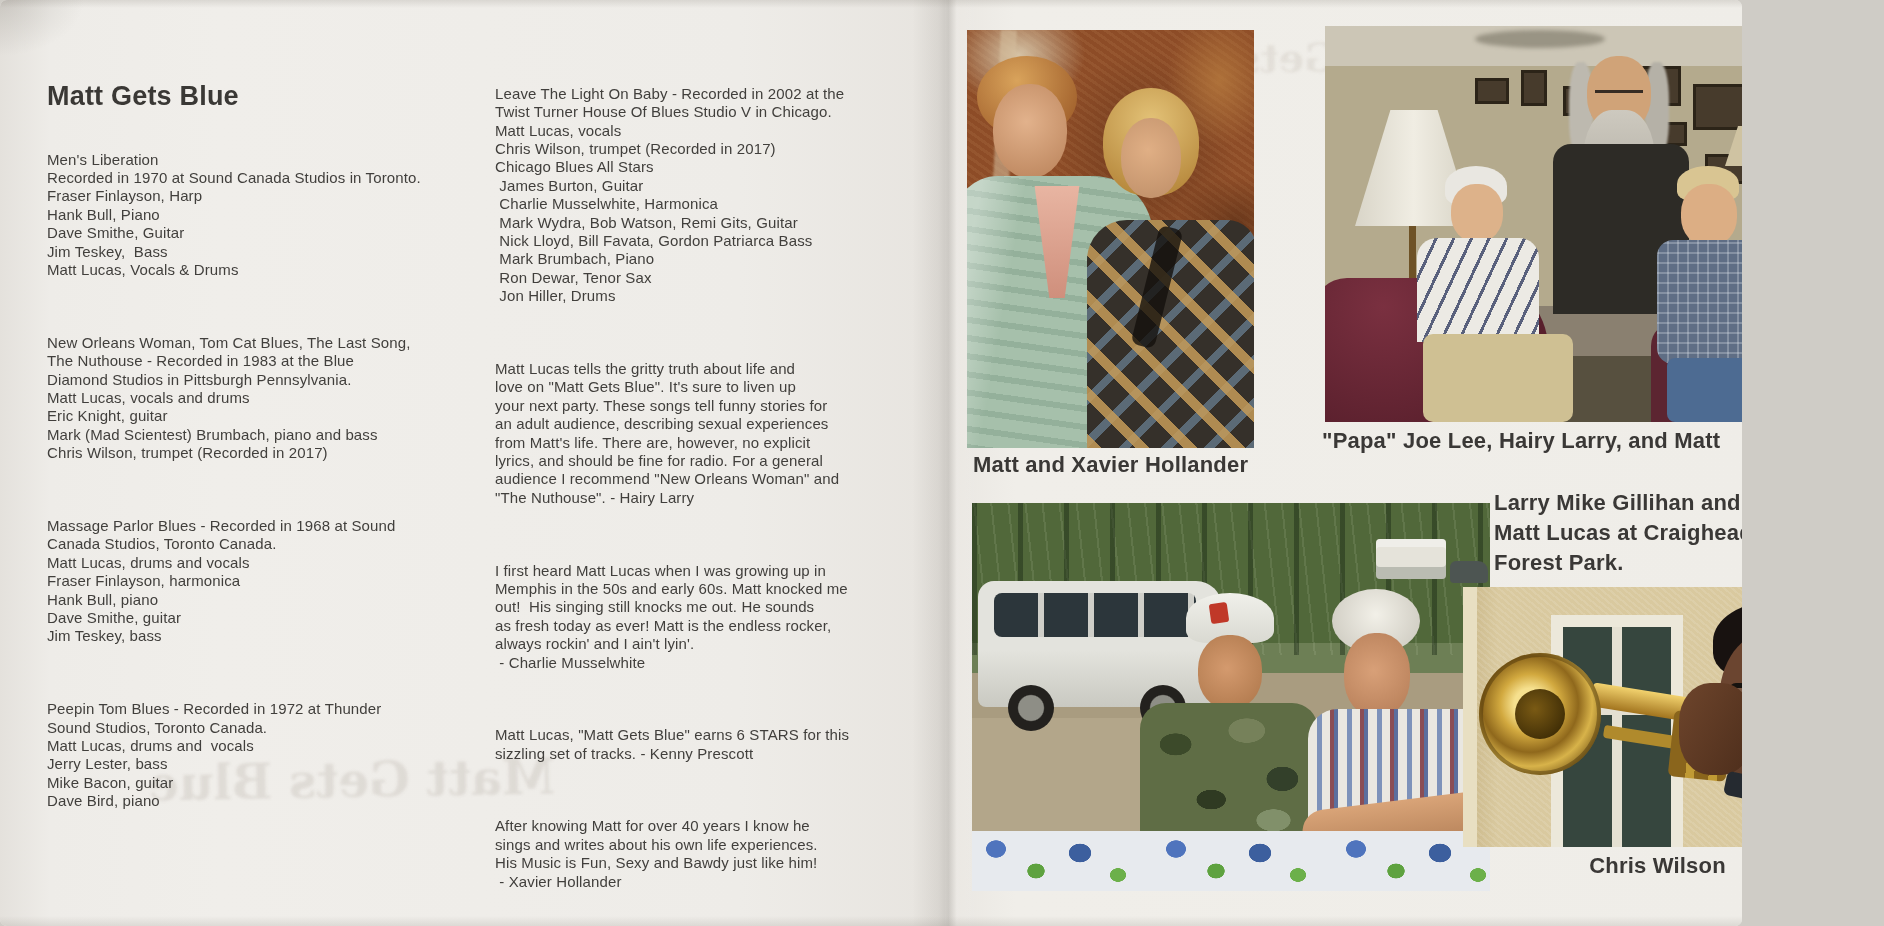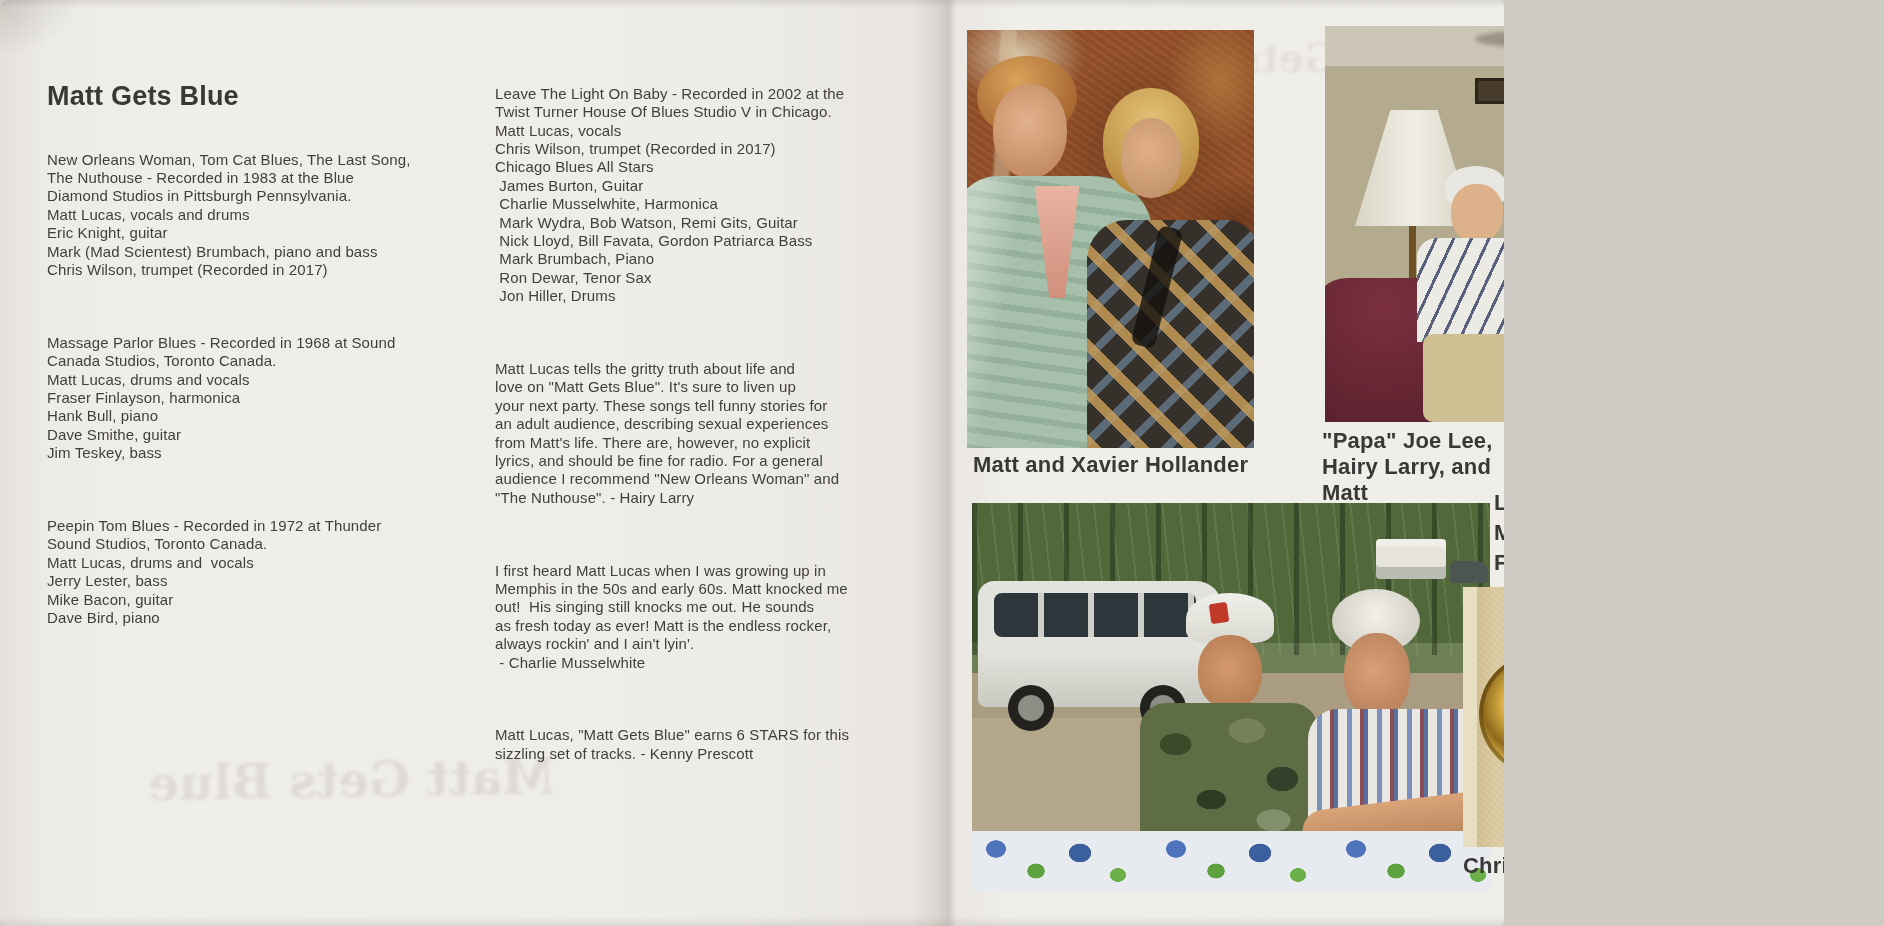--- a/index.html
+++ b/index.html
@@ -1,16 +1,16 @@
 <!DOCTYPE html>
 <html><head>
 <meta charset="utf-8">
 <style>
   html,body{margin:0;padding:0;background:#cfccc6;}
-  .scan{position:relative;width:1504px;height:926px;overflow:hidden;
+  .scan{position:relative;width:1742px;height:926px;overflow:hidden;
         font-family:"Liberation Sans",sans-serif;background:#ecw;background:#ebe8e4;border-radius:7px;}
   
   .left-sheet{position:absolute;left:0;top:0;width:945px;height:926px;
     background:linear-gradient(90deg,#e4e1dc 0px,#eeece8 50px,#f0eeea 220px,#eeece8 740px,#e7e4df 945px);}
   .right-sheet{position:absolute;left:945px;top:0;width:939px;height:926px;
     background:linear-gradient(90deg,#e9e6e1 0px,#f0eee9 70px,#efede8 820px,#e9e6e1 895px,#ece9e4 939px);}
   .fold-shadow{position:absolute;left:912px;top:0;width:70px;height:926px;z-index:1;
     background:linear-gradient(90deg,rgba(90,84,76,0) 0%,rgba(90,84,76,.10) 38%,rgba(58,53,47,.16) 52%,rgba(255,255,255,.06) 64%,rgba(90,84,76,0) 100%);}
   .edge-right{position:absolute;left:1846px;top:0;width:38px;height:926px;z-index:5;
     background:linear-gradient(90deg,rgba(74,69,62,.20) 0 2px,rgba(255,255,255,.25) 2px 6px,rgba(120,114,105,.06) 6px 14px,rgba(0,0,0,0) 20px);}
@@ -179,35 +179,42 @@
     background:linear-gradient(90deg,#8a651c 0 30%,#c09a34 30% 45%,#8a651c 45% 70%,#c09a34 70% 85%,#8a651c 85%);}
   .p4-hand{left:216px;top:96px;width:74px;height:92px;border-radius:42%;
     background:linear-gradient(120deg,#6e452c,#4c2d1b);}
   .p4-watch{left:262px;top:188px;width:44px;height:24px;border-radius:6px;transform:rotate(12deg);background:#252a30;}
   
   .cap{position:absolute;font-weight:bold;font-size:22px;color:#3a3836;z-index:4;
     white-space:pre-wrap;letter-spacing:.2px;}
   #cap1{left:973px;top:452px;}
   #cap2{left:1322px;top:428px;}
   #cap3{left:1494px;top:488px;width:320px;line-height:30px;}
-  #cap4{left:1463px;top:853px;width:389px;}
+  #cap4{left:1463px;top:853px;width:389px;text-align:center;}
 </style>
 </head>
 <body>
 
 <div class="scan">
 
   <div class="left-sheet"></div>
   <div class="right-sheet"></div>
 
   <div class="ghost" id="ghost-left">Matt Gets Blue</div>
   <div class="ghost" id="ghost-right">Matt Gets Blue</div>
 
   <div class="col" id="col1">
     <div class="page-title">Matt Gets Blue</div>
+    <div class="block">Men's Liberation
+Recorded in 1970 at Sound Canada Studios in Toronto.
+Fraser Finlayson, Harp
+Hank Bull, Piano
+Dave Smithe, Guitar
+Jim Teskey,  Bass
+Matt Lucas, Vocals &amp; Drums</div>
     <div class="block">New Orleans Woman, Tom Cat Blues, The Last Song,
 The Nuthouse - Recorded in 1983 at the Blue
 Diamond Studios in Pittsburgh Pennsylvania.
 Matt Lucas, vocals and drums
 Eric Knight, guitar
 Mark (Mad Scientest) Brumbach, piano and bass
 Chris Wilson, trumpet (Recorded in 2017)</div>
     <div class="block">Massage Parlor Blues - Recorded in 1968 at Sound
 Canada Studios, Toronto Canada.
 Matt Lucas, drums and vocals
@@ -246,20 +253,24 @@
 audience I recommend "New Orleans Woman" and
 "The Nuthouse". - Hairy Larry</div>
     <div class="block">I first heard Matt Lucas when I was growing up in
 Memphis in the 50s and early 60s. Matt knocked me
 out!  His singing still knocks me out. He sounds
 as fresh today as ever! Matt is the endless rocker,
 always rockin' and I ain't lyin'.
  - Charlie Musselwhite</div>
     <div class="block">Matt Lucas, "Matt Gets Blue" earns 6 STARS for this
 sizzling set of tracks. - Kenny Prescott</div>
+    <div class="block">After knowing Matt for over 40 years I know he
+sings and writes about his own life experiences.
+His Music is Fun, Sexy and Bawdy just like him!
+ - Xavier Hollander</div>
     
   </div>
 
   <div class="photo" id="photo1">
     <div class="p1-trunk"></div>
     <div class="p1-matt-hair"></div>
     <div class="p1-matt-face"></div>
     <div class="p1-matt-jacket"></div>
     <div class="p1-matt-shirt"></div>
     <div class="p1-xavier-hair"></div>

